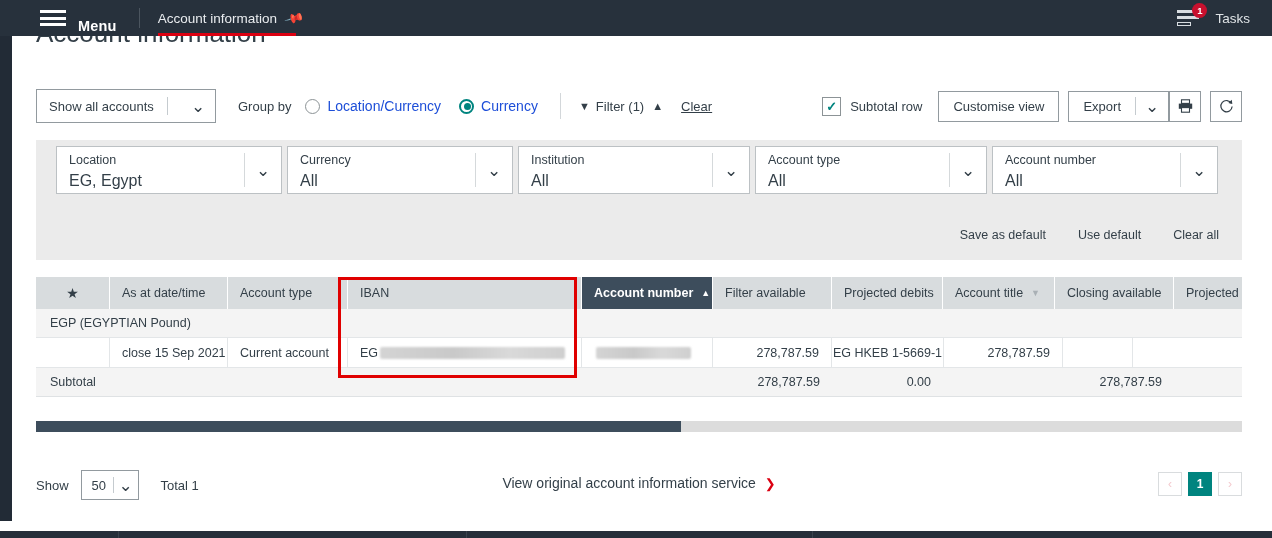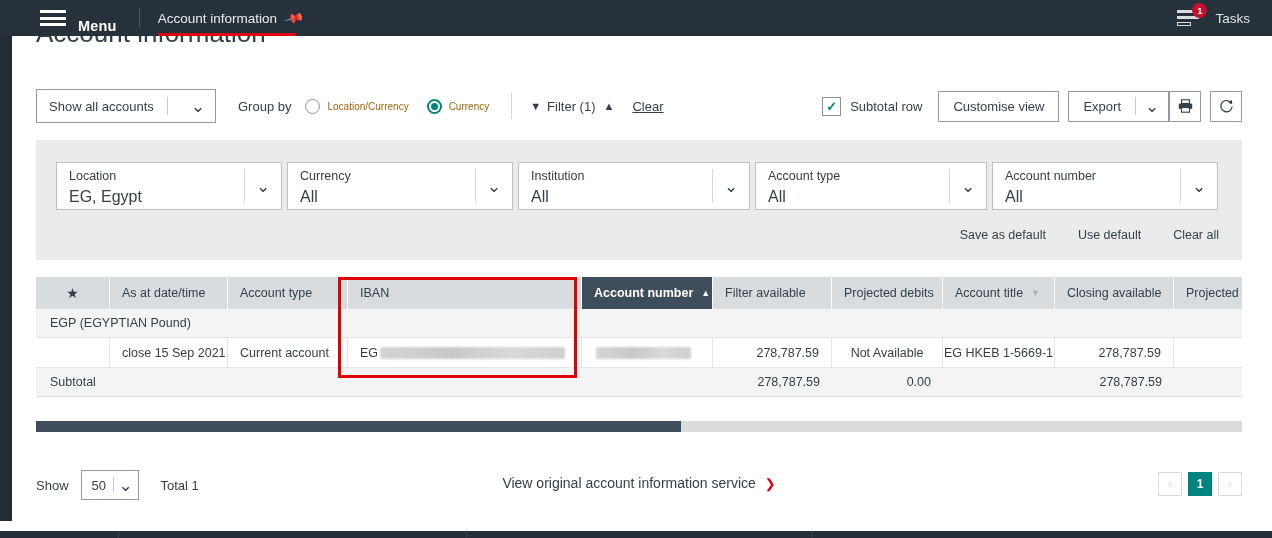--- a/index.html
+++ b/index.html
@@ -78,21 +78,21 @@
   .radio-wrap { display:flex; align-items:center; margin-right:18px; cursor:pointer; }
   .radio {
     width:15px; height:15px; border-radius:50%; border:1.5px solid #8c9396; background:#fff;
     margin-right:7px; position:relative; flex:none;
   }
   .radio.on { border-color:#00847f; border-width:2px; }
   .radio.on::after {
     content:""; position:absolute; left:2.5px; top:2.5px; width:7px; height:7px; border-radius:50%;
     background:#00847f;
   }
-  .radio-label { font-size:10px; color:#a16207; }
+  .radio-label { font-size:14px; color:#1d4ed8; }
 
   .tb-div { width:1px; height:26px; background:#d3d7da; margin:0 18px 0 4px; }
 
   .filter-btn { display:flex; align-items:center; cursor:pointer; }
   .funnel { font-size:11px; color:#333f48; margin-right:6px; }
   .filter-text { font-size:13px; color:#333f48; }
   .filter-chev { font-size:11px; color:#333f48; margin-left:8px; }
   .clear-link { font-size:13px; color:#333f48; text-decoration:underline; margin-left:18px; cursor:pointer; }
 
   .tb-right { margin-left:auto; display:flex; align-items:center; }
@@ -115,21 +115,21 @@
   .icon-btn {
     width:32px; height:31px; border:1px solid #929a9f; background:#fff;
     display:flex; align-items:center; justify-content:center; cursor:pointer;
     font-size:14px; color:#333f48;
   }
 
   
   .filter-panel {
     position:absolute; left:36px; top:140px; width:1206px; height:120px; background:#ebebeb;
   }
-  .filter-row { position:absolute; left:20px; top:22px; display:flex; }
+  .filter-row { position:absolute; left:20px; top:6px; display:flex; }
   .ffield {
     height:48px; border:1px solid #bcc1c4; background:#fff; display:flex; align-items:center;
     cursor:pointer;
   }
   .ffield .texts { padding-left:12px; line-height:1.35; }
   .ffield .k { font-size:12.5px; color:#333f48; }
   .ffield .v { font-size:16px; color:#333f48; }
   .ffield .sep { width:1px; height:34px; background:#d5d9db; margin-left:auto; }
   .ffield .chev { width:36px; text-align:center; font-size:12px; color:#333f48; }
   .f1 { width:226px; } .f2 { width:226px; margin-left:5px; }
@@ -406,21 +406,20 @@
       <div class="td" style="width:118px">close 15 Sep 2021</div>
       <div class="td" style="width:120px">Current account</div>
       <div class="td" style="width:234px">
         <span>EG</span>
           <span class="redacted" style="width:185px"></span>
       </div>
       <div class="td" style="width:131px">
         <span class="redacted" style="width:95px"></span>
       </div>
       <div class="td num" style="width:119px">278,787.59</div>
-      <div class="td center" style="width:111px">Not Available</div>
       <div class="td center" style="width:112px">EG HKEB 1-5669-1</div>
       <div class="td num" style="width:119px">278,787.59</div>
       <div class="td num" style="width:70px"></div>
     </div>
 
     <div class="subrow">
       <div class="td" style="width:74px;padding-left:14px">Subtotal</div>
       <div class="td" style="width:118px"></div>
       <div class="td" style="width:120px"></div>
       <div class="td" style="width:234px"></div>

